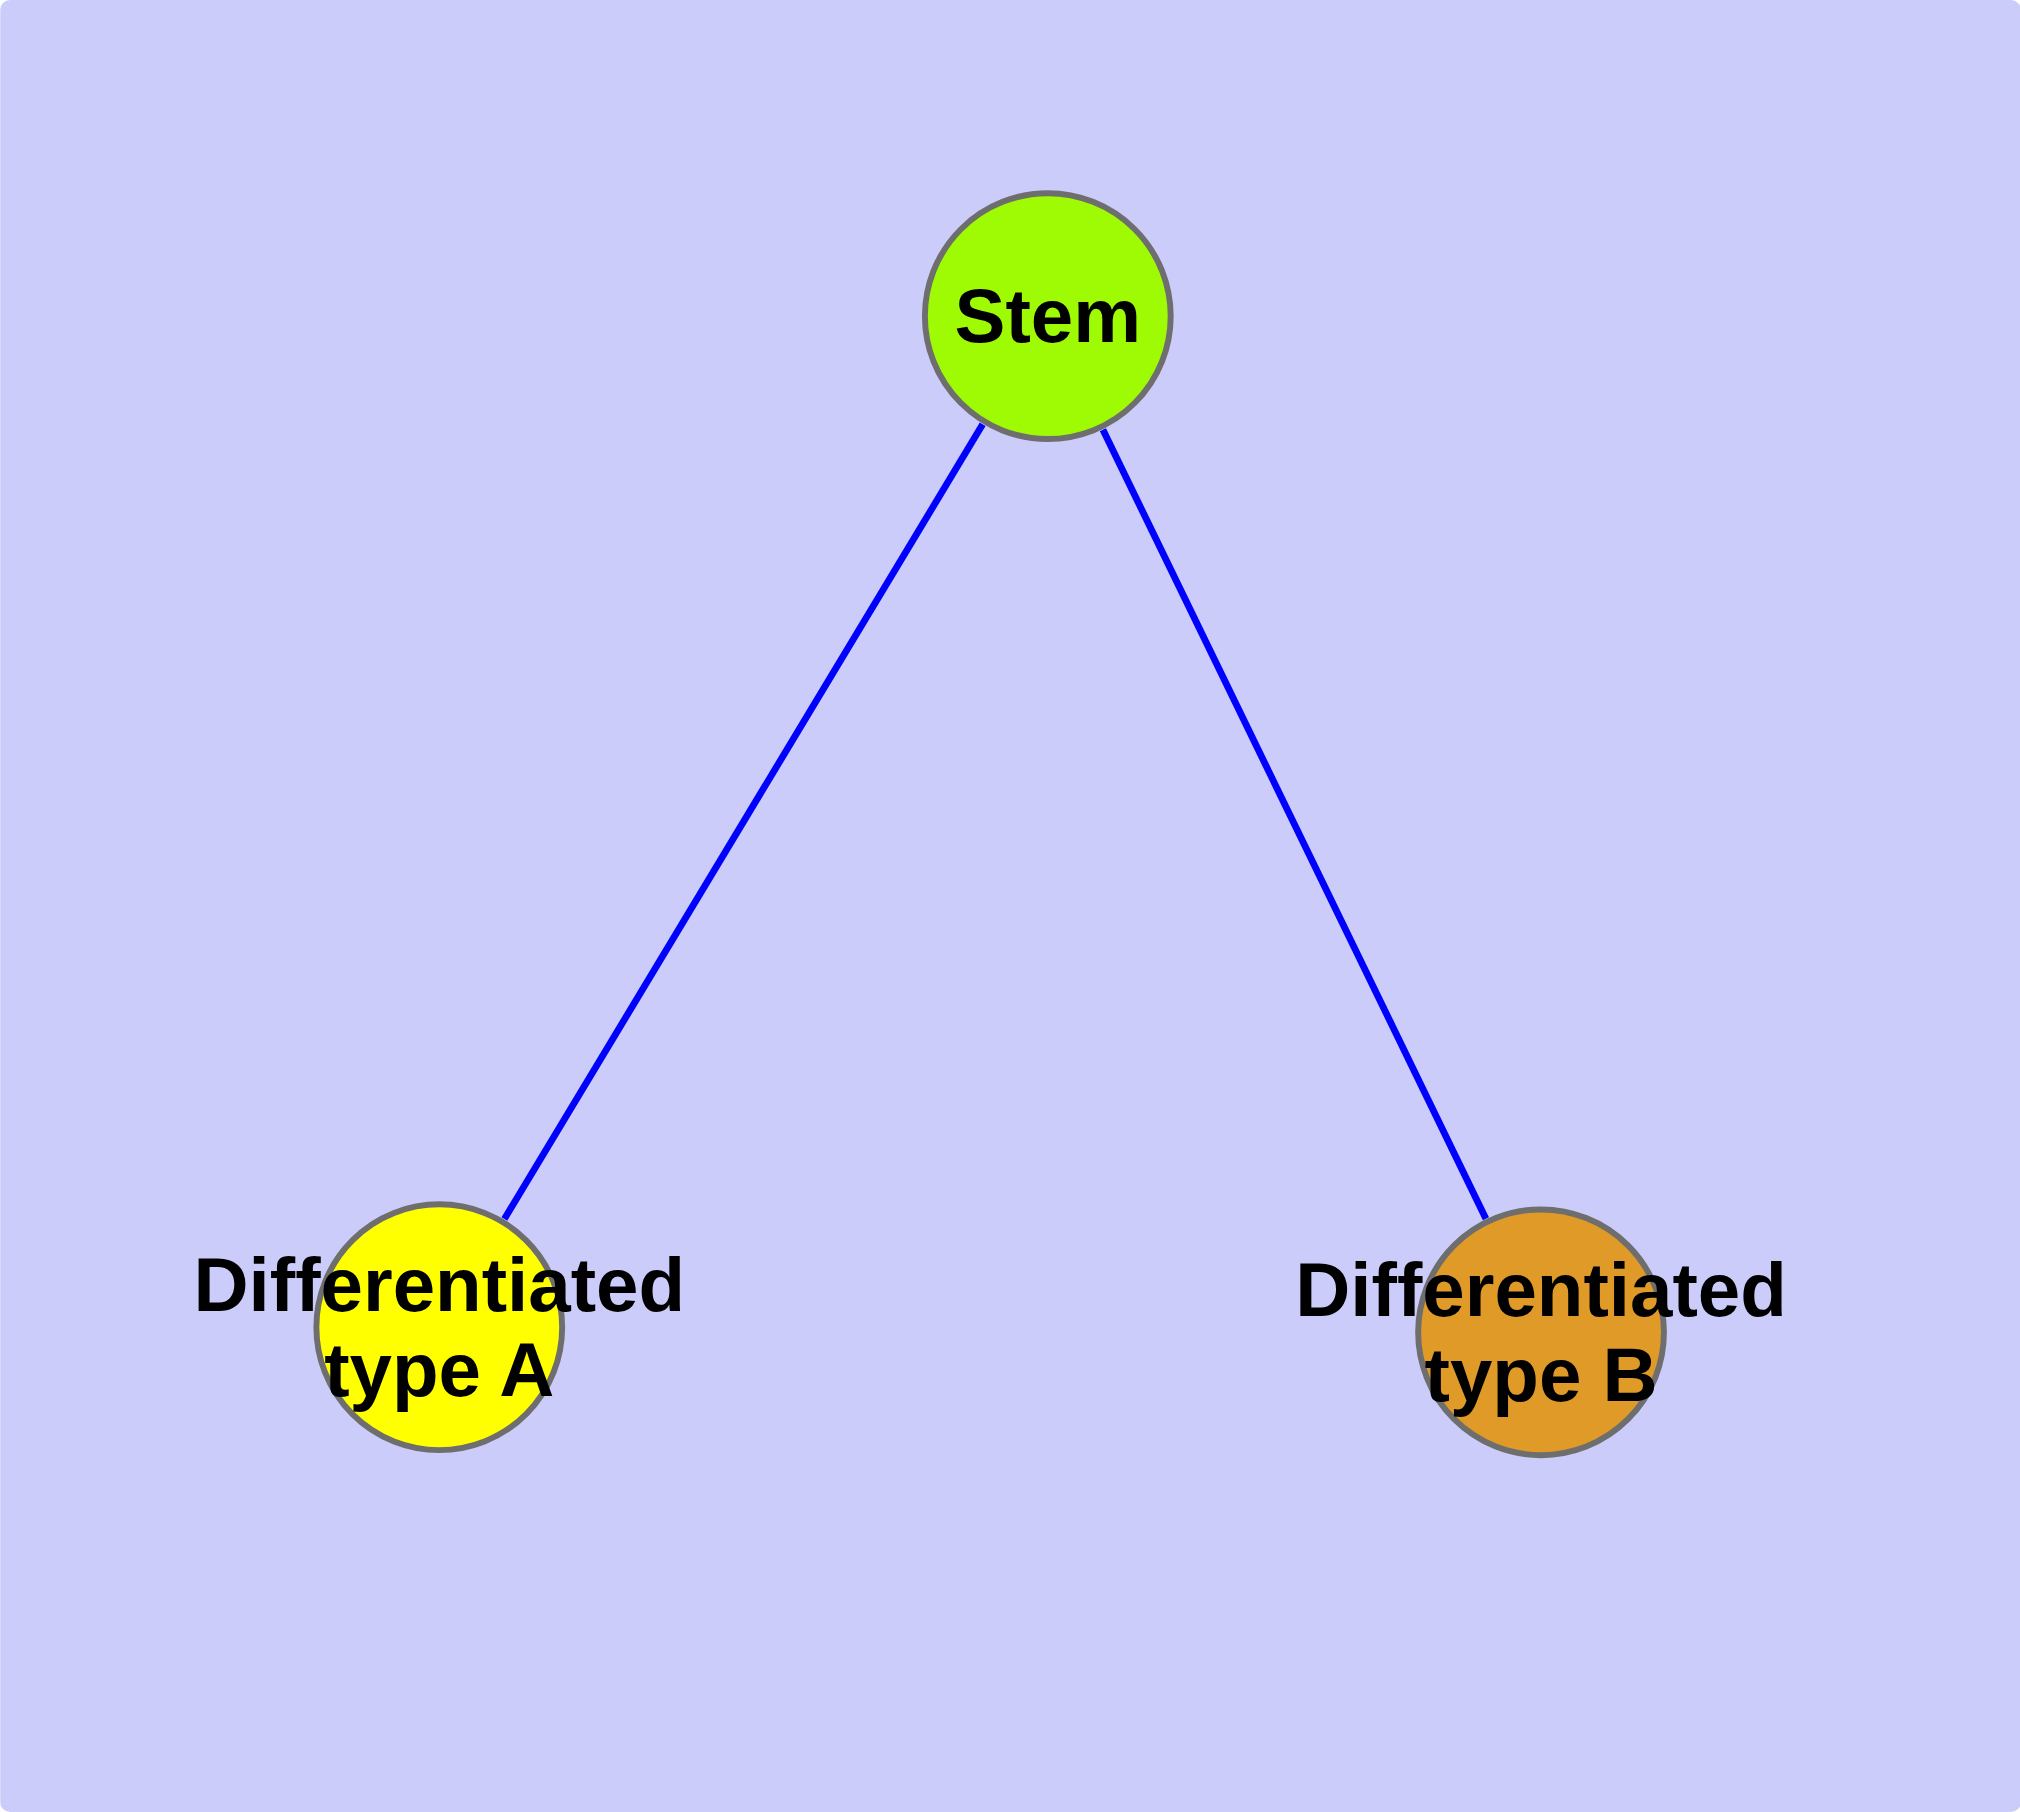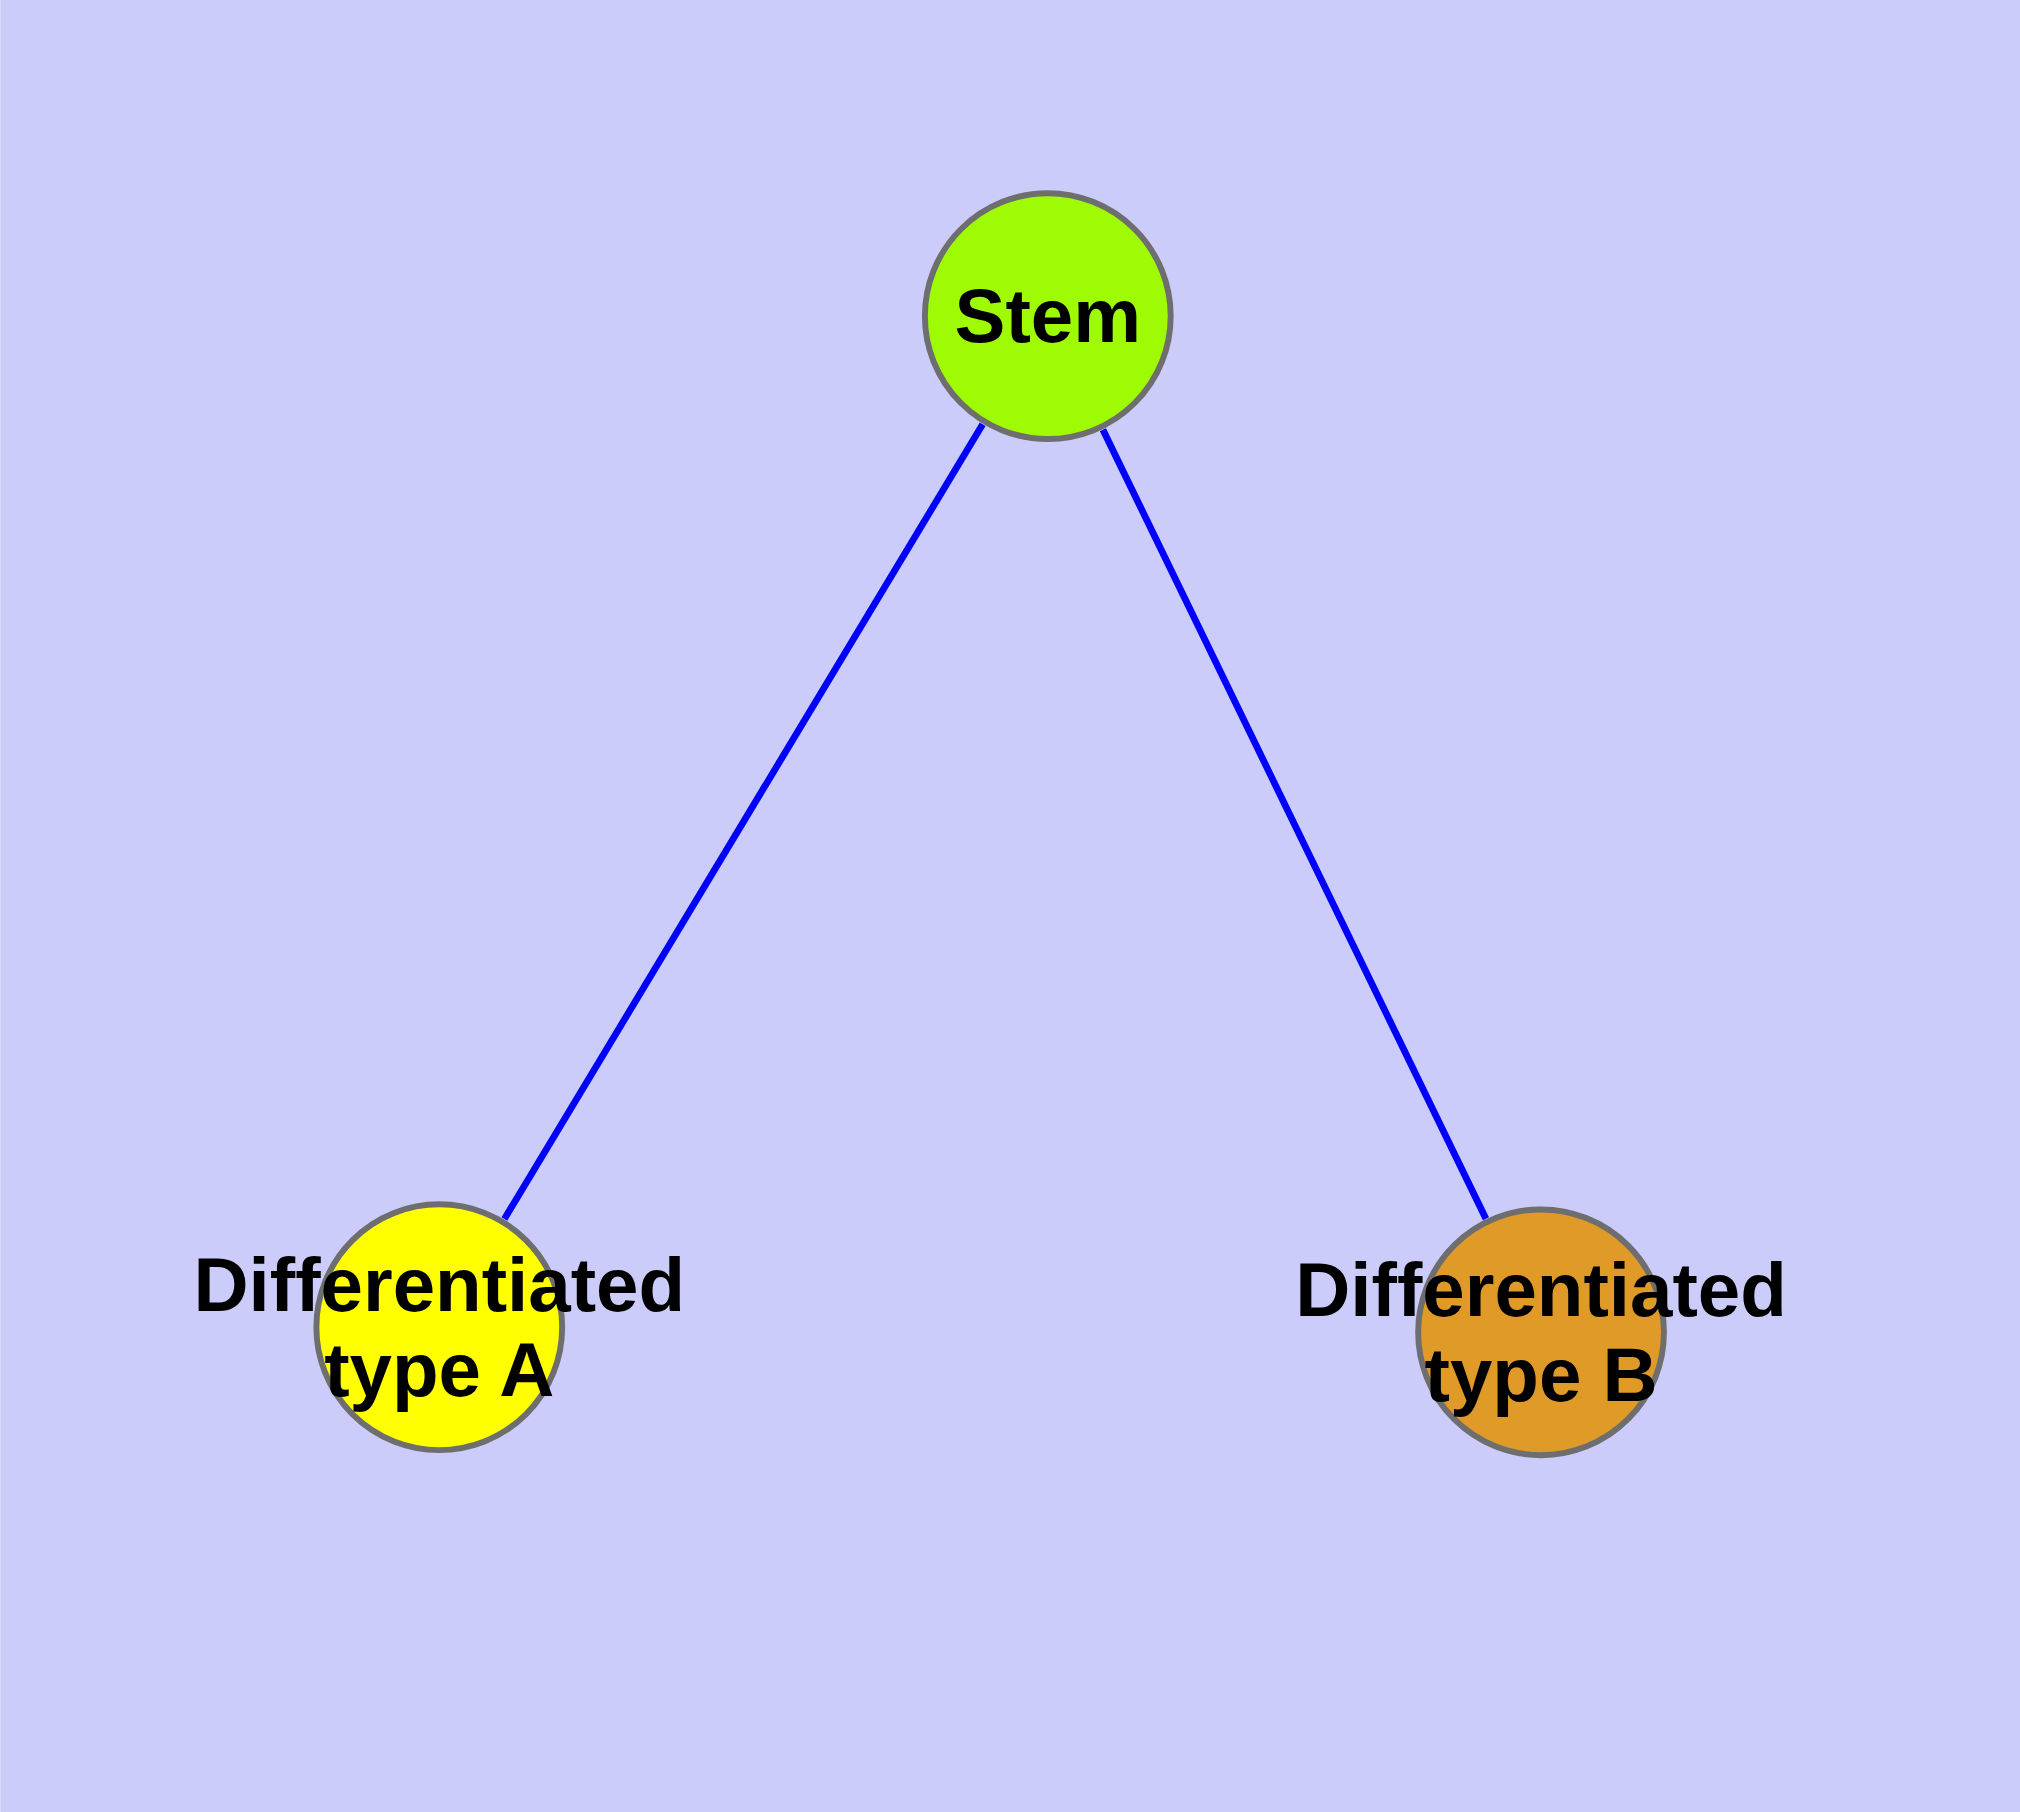--- a/index.html
+++ b/index.html
@@ -6,20 +6,21 @@
     margin: 0;
     padding: 0;
     background: #ffffff;
   }
   #canvas {
     position: relative;
     width: 2021px;
     height: 1812px;
     overflow: hidden;
     font-family: "Liberation Sans", sans-serif;
+    border-radius: 10px;
   }
   #graph-svg {
     position: absolute;
     top: 0;
     left: 0;
     width: 2021px;
     height: 1812px;
     display: block;
   }
   .node-label {

